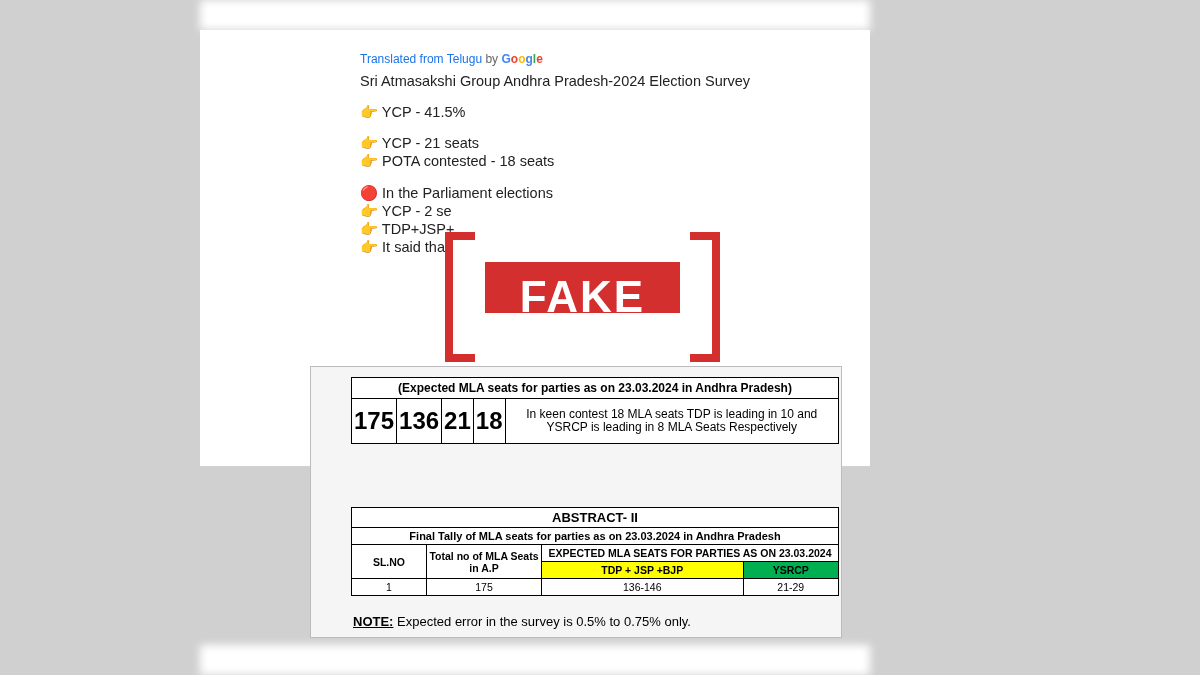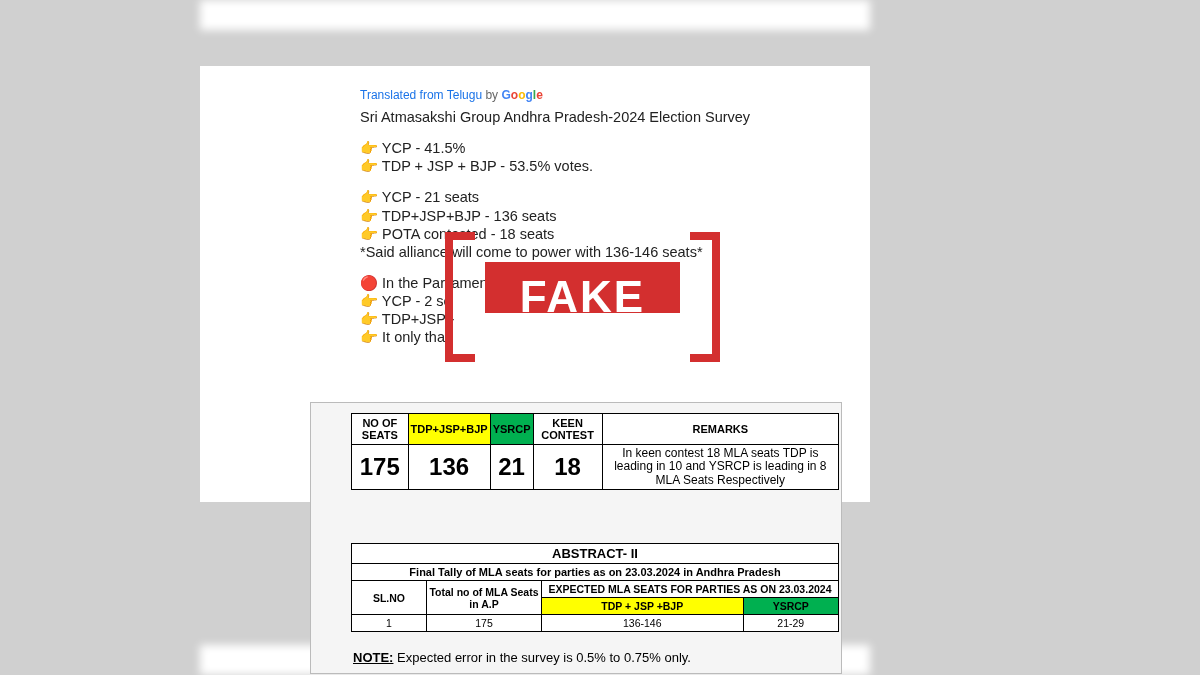--- a/index.html
+++ b/index.html
@@ -30,21 +30,20 @@
       background: #fff;
       filter: blur(4px);
     }
     .card {
       position: absolute;
       left: 200px;
       top: 30px;
       width: 670px;
       height: 436px;
       background: #fff;
-      margin-top: 36px;
     }
     .translate-line {
       position: absolute;
       left: 160px;
       top: 22px;
       font-size: 12px;
       color: #1a73e8;
     }
     .translate-line .by {
       color: #666;
@@ -187,43 +186,36 @@
   <div class="translate-line">
     <span>Translated from Telugu</span>
     <span class="by">by</span>
     <span><span class="g1">G</span><span class="g2">o</span><span class="g3">o</span><span class="g4">g</span><span class="g5">l</span><span class="g6">e</span></span>
   </div>
 
   <div class="post-text">
     <p>Sri Atmasakshi Group Andhra Pradesh-2024 Election Survey</p>
     <div class="gap"></div>
     <p><span class="emoji-point">👉</span> <span>YCP - 41.5%</span></p>
-    <p><span class="emoji-point">👉</span> <span>TDP + JSP + BJP - 53.5% votes.</span></p>
     <div class="gap"></div>
     <p><span class="emoji-point">👉</span> <span>YCP - 21 seats</span></p>
-    <p><span class="emoji-point">👉</span> <span>TDP+JSP+BJP - 136 seats</span></p>
     <p><span class="emoji-point">👉</span> <span>POTA contested - 18 seats</span></p>
-    <p>*Said alliance will come to power with 136-146 seats*</p>
     <div class="gap"></div>
     <p><span class="emoji-red">🔴</span> <span>In the Parliament elections</span></p>
     <p><span class="emoji-point">👉</span> <span>YCP - 2 se</span></p>
     <p><span class="emoji-point">👉</span> <span>TDP+JSP+</span></p>
-    <p><span class="emoji-point">👉</span> <span>It only tha</span></p>
+    <p><span class="emoji-point">👉</span> <span>It said tha</span></p>
   </div>
 
   <div class="image-area">
     <table class="tbl1">
       <tbody>
-      <tr>
-        <td class="hdr">NO OF SEATS</td>
-        <td class="hdr yellowbg">TDP+JSP+BJP</td>
-        <td class="hdr greenbg">YSRCP</td>
-        <td class="hdr">KEEN CONTEST</td>
-        <td class="hdr">REMARKS</td>
-      </tr>
+          <tr>
+            <td colspan="5" class="caption">(Expected MLA seats for parties as on 23.03.2024 in Andhra Pradesh)</td>
+          </tr>
       <tr>
         <td class="big">175</td>
         <td class="big">136</td>
         <td class="big">21</td>
         <td class="big">18</td>
         <td class="remarks">In keen contest 18 MLA seats TDP is leading in 10 and YSRCP is leading in 8 MLA Seats Respectively</td>
       </tr>
     </tbody>
       </table>
 

